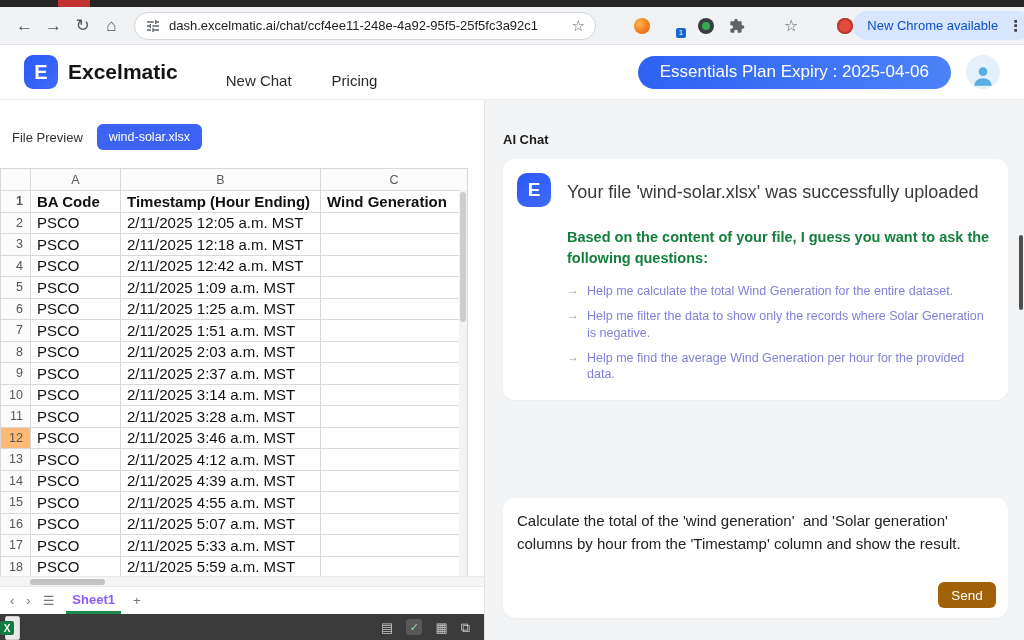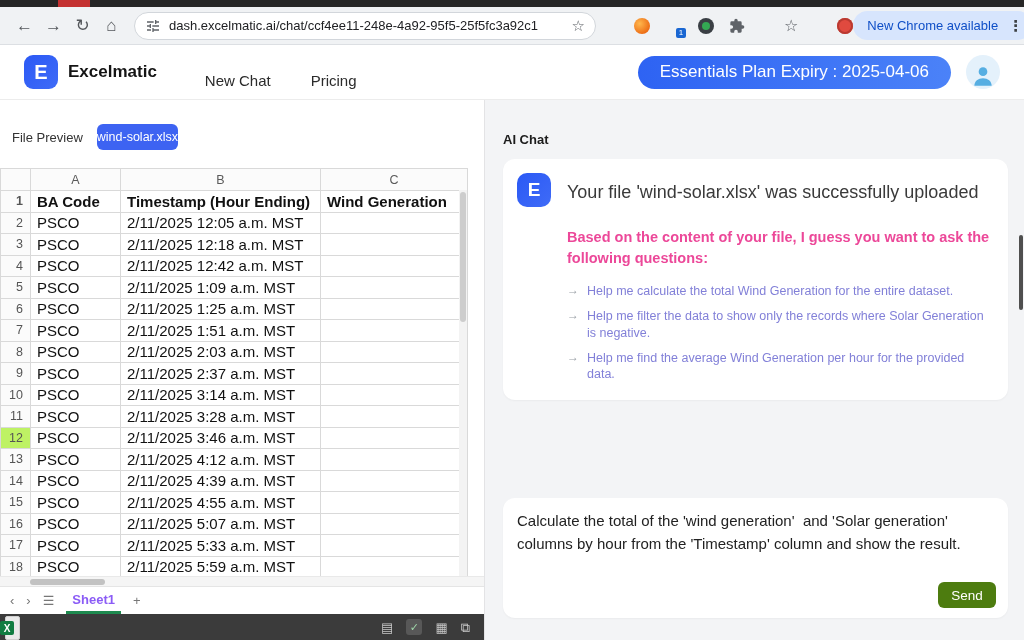--- a/index.html
+++ b/index.html
@@ -26,72 +26,72 @@
   .ic-badge { position:absolute; right:-3px; bottom:-3px; min-width:10px; height:10px; background:#1a67d2; color:#fff; font-size:8px; line-height:10px; text-align:center; border-radius:2px; padding:0 1px; }
   .ic-star2 { color:#5f6368; font-size:16px; margin-left:24px; }
   .chip { margin-left:auto; display:flex; align-items:center; gap:10px; height:29px; padding:0 9px 0 14px; background:#d7e5fd; border-radius:15px; }
   .chip-label { color:#0f4fc7; font-size:13px; white-space:nowrap; }
   .chip-dots { color:#3c4043; font-size:15px; font-weight:bold; }
   svg.mini { width:16px; height:16px; fill:#5f6368; }
 
   
   .appheader { height:55px; background:#fff; border-bottom:1px solid #ececec; display:flex; align-items:center; padding:0 24px; }
   .logo-sq { width:34px; height:34px; border-radius:9px; background:linear-gradient(135deg,#2b59f5,#3f6bf7); color:#fff; font-weight:bold; font-size:20px; display:flex; align-items:center; justify-content:center; flex:0 0 auto; }
-  .brand { font-size:17px; font-weight:bold; color:#141414; margin-left:10px; }
+  .brand { font-size:21px; font-weight:bold; color:#141414; margin-left:10px; }
   .nav { display:flex; gap:40px; margin-left:48px; font-size:15px; color:#2b2b2b;margin-top:16px; }
   .nav span { cursor:pointer; }
   .planbtn { margin-left:auto; height:33px; padding:0 22px; border-radius:17px; background:linear-gradient(90deg,#2e63f3,#4b82f8); color:#fff; font-size:17px; display:flex; align-items:center; border:none; white-space:nowrap; }
   .avatar { width:34px; height:34px; border-radius:50%; margin-left:15px; background:#e4f1fb; display:flex; align-items:flex-end; justify-content:center; overflow:hidden; }
   .avatar svg { width:26px; height:26px; fill:#56aee2; }
 
   
   .content { display:flex; height:540px; }
   .left { width:484px; background:#fff; display:flex; flex-direction:column; position:relative; }
   .right { flex:1; background:#f3f4f6; border-left:1px solid #e3e3e5; position:relative; padding:32px 16px 0 18px; }
 
   
   .filebar { height:68px; display:flex; align-items:center; gap:14px; padding:6px 0 0 12px; }
   .filebar-label { font-size:13px; color:#333; }
-  .file-badge { background:#3d63f2; color:#fff; font-size:12.5px; padding:6px 0; border-radius:6px; }
+  .file-badge { background:#3d63f2; color:#fff; font-size:12.5px; padding:6px 12px; border-radius:6px; }
   .gridwrap { height:408px; overflow:hidden; position:relative; }
   table.grid { border-collapse:collapse; table-layout:fixed; width:467px; }
   .grid td, .grid th { border:1px solid #d9d9d9; height:21.5px; font-size:15px; font-weight:normal; padding:0 4px 0 6px; white-space:nowrap; overflow:hidden; text-align:left; color:#111; background:#fff; }
   .grid .collet { height:22px; background:#fbfbfb; color:#5a5a5a; font-size:12.5px; text-align:center; padding:0; }
   .grid .col-n { background:#fbfbfb; color:#555; font-size:12.5px; text-align:right; padding:0 7px 0 2px; }
   .grid .bold td { font-weight:bold; }
   .corner { background-image:linear-gradient(to top right, transparent 47%, #cfcfcf 47%, #cfcfcf 53%, transparent 53%); }
-  .col-n.selected { background:#bef264; }
+  .col-n.selected { background:#fdba74; }
   .grid-vscroll { position:absolute; left:459px; top:22px; bottom:0; width:8px; background:#f3f3f3; }
   .grid-vscroll .vthumb { position:absolute; top:2px; left:1px; width:6px; height:130px; background:#cdcdcd; border-radius:3px; }
   .hscroll { height:10px; background:#f5f5f5; border-top:1px solid #e9e9e9; position:relative; }
   .hthumb { position:absolute; left:30px; top:2px; width:75px; height:6px; background:#c2c2c2; border-radius:3px; }
   .tabsbar { height:28px; display:flex; align-items:stretch; gap:12px; padding:0 10px; border-top:1px solid #e5e5e5; font-size:13px; color:#777; }
   .tabsbar .tbi { align-self:center; font-size:13px; }
   .sheet-tab { display:flex; align-items:center; padding:0 6px; font-size:13px; font-weight:bold; color:#8b5cf6; border-bottom:3px solid #1e8a4f; }
   .statusbar { height:26px; background:#3b3b3b; display:flex; align-items:center; justify-content:flex-end; gap:13px; padding-right:14px; }
   .st-icon { color:#c7c7c7; font-size:13px; line-height:1; }
   .st-check { width:16px; height:16px; border-radius:3px; background:#585858; color:#9fd6a9; font-size:11px; display:flex; align-items:center; justify-content:center; }
   .excel-dock { position:absolute; left:0; bottom:0; width:20px; height:24px; }
   .excel-page { position:absolute; right:0; top:0; width:15px; height:24px; background:#e9e9e9; border-radius:2px; border:1px solid #cfcfcf; }
   .excel-x { position:absolute; left:0; top:5px; width:14px; height:14px; background:#107c41; color:#fff; font-size:10px; font-weight:bold; display:flex; align-items:center; justify-content:center; border-radius:2px; }
 
   
   .chat-title { font-size:13px; font-weight:bold; color:#1c1c1c; }
   .msg-card { margin-top:12px; background:#fff; border-radius:12px; padding:14px 14px 18px; display:flex; gap:16px; box-shadow:0 1px 2px rgba(0,0,0,.04); }
   .msg-logo { width:34px; height:34px; border-radius:10px; background:linear-gradient(135deg,#2b59f5,#3f6bf7); color:#fff; font-weight:bold; font-size:19px; display:flex; align-items:center; justify-content:center; flex:0 0 34px; }
   .msg-body { flex:1; min-width:0; padding-right:4px; }
   .upload-line { font-size:18px; color:#3a3a3a; margin-top:9px; }
-  .intro { font-size:14.5px; font-weight:bold; color:#ec4899; margin-top:24px; line-height:1.45; max-width:430px; }
+  .intro { font-size:14.5px; font-weight:bold; color:#15803d; margin-top:24px; line-height:1.45; max-width:430px; }
   ul.sugs { list-style:none; margin-top:14px; max-width:442px; }
   .sugs li { display:flex; gap:8px; margin-top:9px; cursor:pointer; }
   .sug-arrow { color:#9aa0a6; font-size:12px; flex:0 0 auto; }
   .sug-text { color:#8280d8; font-size:12.5px; line-height:1.3; }
   .input-card { position:absolute; left:18px; right:16px; bottom:22px; height:120px; background:#fff; border-radius:12px; padding:12px 14px; box-shadow:0 1px 2px rgba(0,0,0,.04); }
   .composer { width:100%; height:66px; border:none; outline:none; resize:none; background:transparent; font-family:"Liberation Sans","DejaVu Sans",sans-serif; font-size:15px; line-height:1.5; color:#222; }
-  .sendbtn { position:absolute; right:12px; bottom:10px; width:58px; height:26px; background:#4d7c0f; color:#fff; border:none; border-radius:6px; font-size:13.5px; cursor:pointer; }
+  .sendbtn { position:absolute; right:12px; bottom:10px; width:58px; height:26px; background:#a16207; color:#fff; border:none; border-radius:6px; font-size:13.5px; cursor:pointer; }
   .page-scrollbar { position:absolute; right:1px; top:135px; width:4px; height:75px; background:#4f4f4f; border-radius:2px; }
 </style>
 </head>
 <body>
 
 <div class="screen">
 
   <div class="tabstrip">
     <div class="tab-accent"></div>
   </div>

